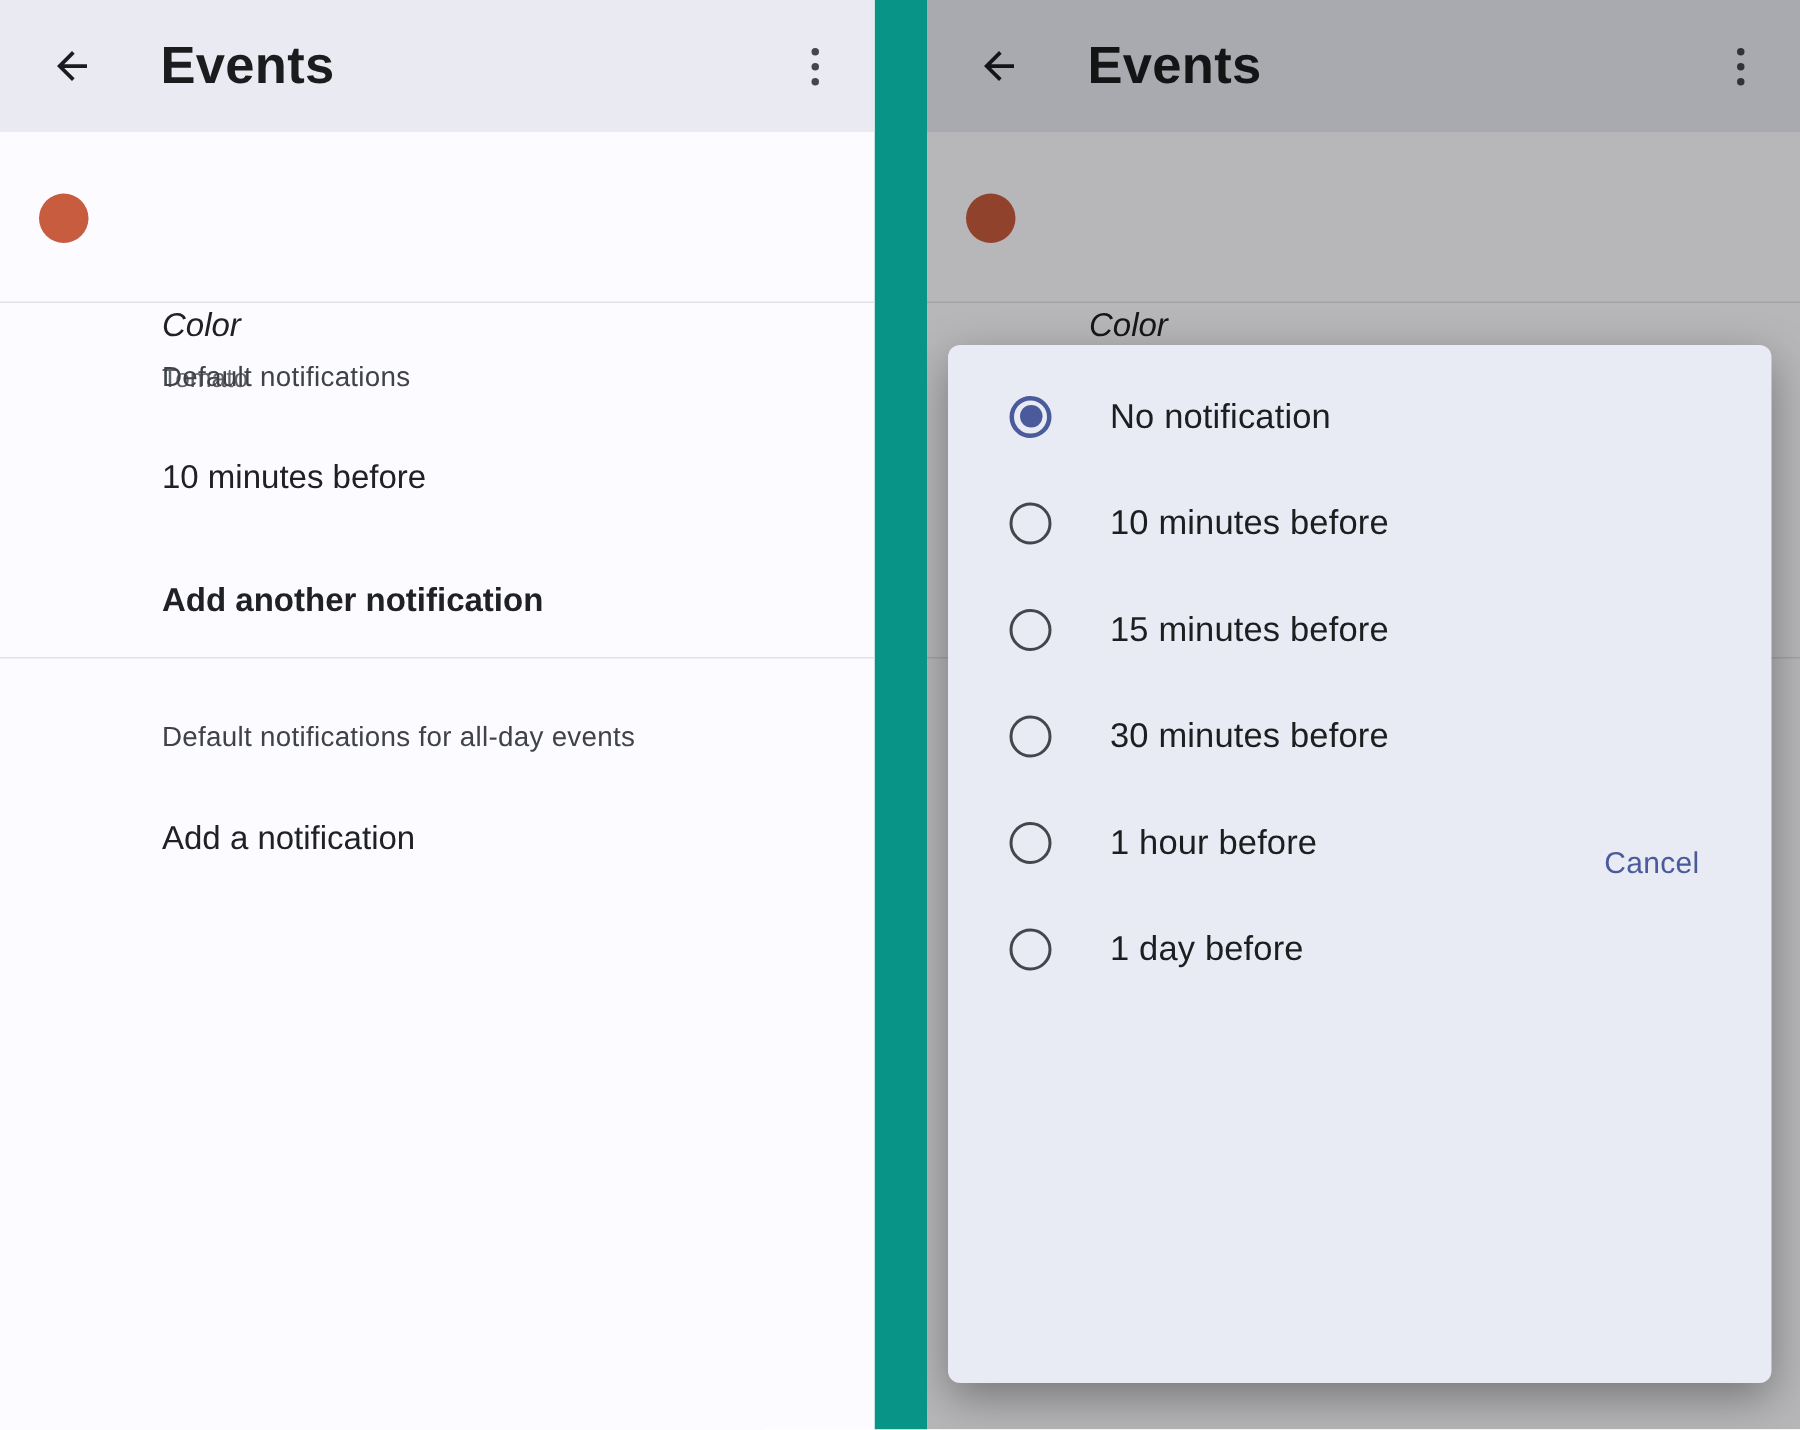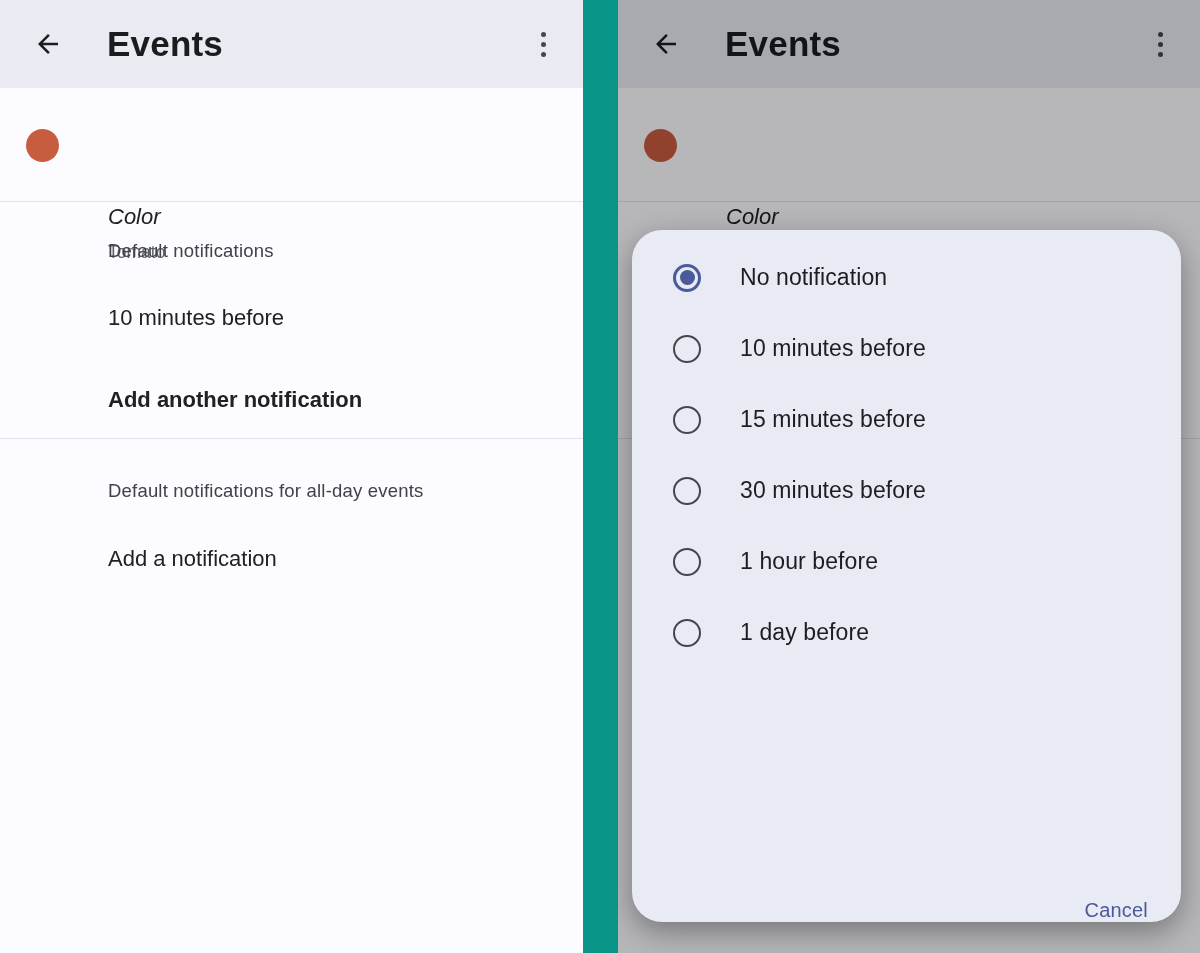--- a/index.html
+++ b/index.html
@@ -42,32 +42,32 @@
                color:var(--heading);letter-spacing:.2px;}
   .sh-1{top:240px;} .sh-2{top:480px;}
   .item{position:absolute;left:0;right:0;height:56px;cursor:pointer;}
   .item span{position:absolute;left:108px;top:50%;transform:translateY(-50%);
              font-size:22px;color:#202124;}
   .it-1{top:290px;} .it-2{top:372px;font-weight:bold;} .it-3{top:531px;}
 
   
   .scrim{position:absolute;inset:0;background:var(--scrim);z-index:5;cursor:pointer;}
   .dialog{position:absolute;left:14px;top:230px;width:549px;height:692px;z-index:6;
-          background:var(--dialog-bg);border-radius:30px;
+          background:var(--dialog-bg);border-radius:8px;
           box-shadow:0 10px 30px rgba(0,0,0,.35);display:flex;flex-direction:row;}
   .opt-list{padding-top:12px;}
   .opt{height:71px;display:flex;align-items:center;padding-left:41px;cursor:pointer;}
   .radio{width:28px;height:28px;flex:0 0 28px;border:2.5px solid var(--radio);
          border-radius:50%;position:relative;}
   .radio.sel{border:3px solid var(--accent);}
   .radio.sel::after{content:"";position:absolute;inset:3.5px;border-radius:50%;
                     background:var(--accent);}
   .opt .opt-label{margin-left:39px;font-size:23px;color:#1D1E20;letter-spacing:.1px;}
-  .dialog-footer{flex:1;display:flex;align-items:flex-end;justify-content:flex-end;
-                 padding-right:33px;}
+  .dialog-footer{flex:1;display:flex;align-items:center;justify-content:flex-end;
+                 padding-right:48px;}
   .cancel-btn{border:none;background:transparent;color:var(--accent);font-size:20px;
               font-weight:500;letter-spacing:.2px;cursor:pointer;
               font-family:"Liberation Sans","DejaVu Sans",sans-serif;}
 </style>
 </head>
 <body>
 
 <div class="stage">
 
   <section class="panel left">

